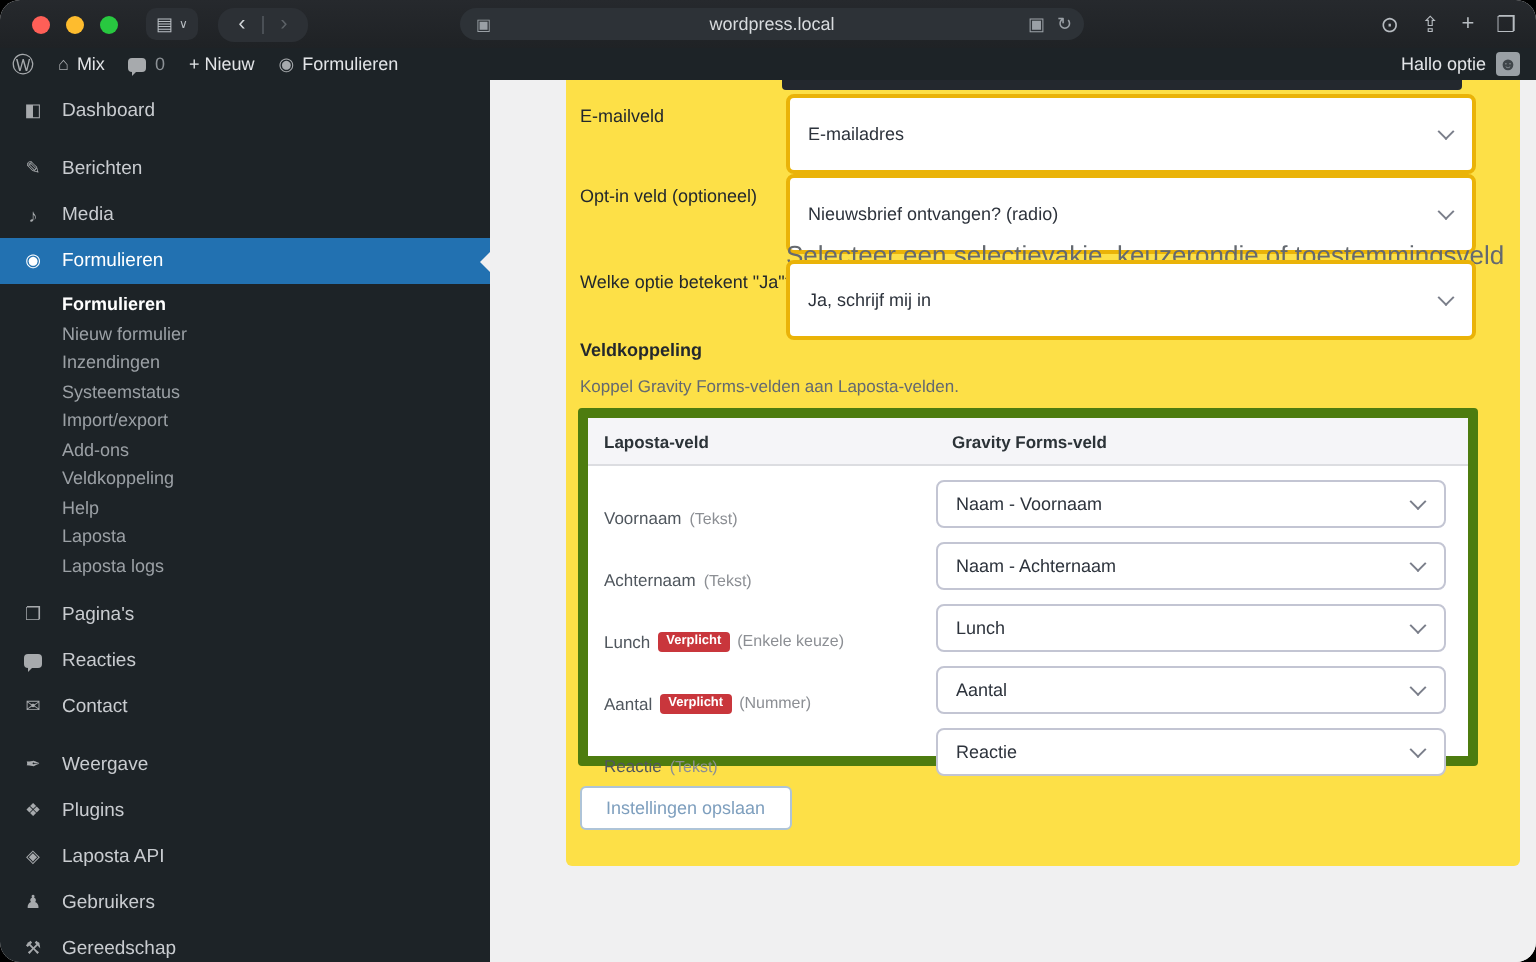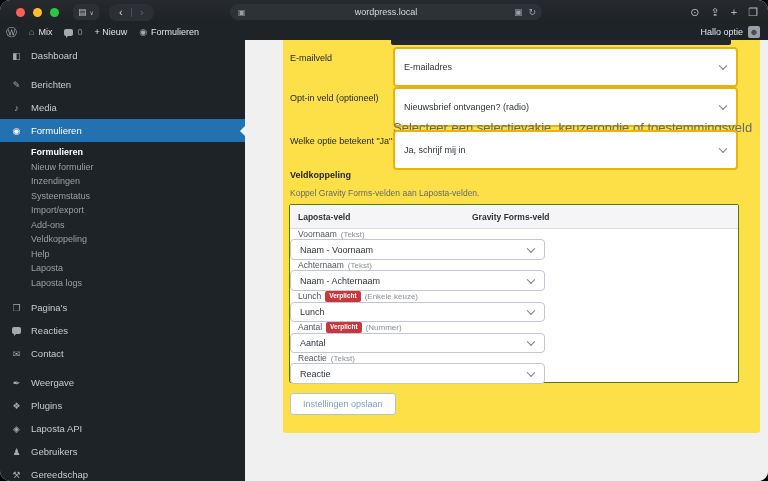--- a/index.html
+++ b/index.html
@@ -48,24 +48,24 @@
   .content{position:relative;flex:1;background:#f0f0f1;}
   .card{position:absolute;left:10px;right:8px;top:0;height:393px;background:#fde047;border-radius:0 0 3px 3px;margin-left:28px;}
   .sliver{position:absolute;left:108px;top:0;width:340px;height:5px;background:#23282e;border-radius:0 0 2px 2px;}
   .flabel{position:absolute;left:7px;font-size:9px;color:#23282d;}
   .fselect{position:absolute;left:110px;width:345px;height:40px;border:2px solid #eab308;border-radius:4px;background:#fff;box-sizing:border-box;display:flex;align-items:center;font-size:9px;color:#2d333c;padding-left:9px;cursor:pointer;}
   .chev{position:absolute;right:10px;top:50%;width:5px;height:5px;border-right:1.4px solid #7a7e8a;border-bottom:1.4px solid #7a7e8a;transform:translateY(-70%) rotate(45deg);}
   .helper{position:absolute;left:110px;top:80px;font-size:13px;color:#646970;}
   .sect-title{position:absolute;left:7px;top:130px;font-size:9px;font-weight:bold;color:#23282d;}
   .sect-desc{position:absolute;left:7px;top:148px;font-size:8.5px;color:#646970;}
 
-  .maptable{position:absolute;left:6px;top:164px;width:450px;height:179px;border:1px solid #4d7c0f;border-radius:2px;box-sizing:border-box;background:#fff;}
+  .maptable{position:absolute;left:6px;top:164px;width:450px;height:179px;border:5px solid #4d7c0f;border-radius:2px;box-sizing:border-box;background:#fff;}
   .thead{display:flex;align-items:center;height:23px;background:#f5f5f8;border-bottom:1px solid #dcdde1;font-size:8.5px;font-weight:bold;color:#2c3338;}
   .th1{padding-left:8px;width:174px;}
-  .trow{position:relative;display:flex;align-items:flex-start;height:31px;font-size:8.5px;color:#50575e;flex-direction:column;}
+  .trow{position:relative;display:flex;align-items:flex-end;height:31px;font-size:8.5px;color:#50575e;}
   .tname{padding-left:8px;display:flex;align-items:center;gap:4px;width:174px;box-sizing:border-box;flex-shrink:0;}
   .ftype{color:#8c8f94;font-size:8px;}
   .badge{background:#c9363c;color:#fff;font-size:6.5px;font-weight:bold;padding:2px 4px;border-radius:2px;line-height:1;}
   .tselect{position:relative;width:255px;height:24px;border:1px solid #c3c5d3;border-radius:4px;box-sizing:border-box;display:flex;align-items:center;font-size:9px;color:#2d333c;padding-left:9px;background:#fff;cursor:pointer;}
 
   .savebtn{position:absolute;left:7px;top:353px;padding:5px 12px;background:#fff;border:1px solid #aec4d8;border-radius:3px;color:#7e9fbe;font-size:9px;cursor:pointer;}
 </style>
 </head>
 <body>
 

